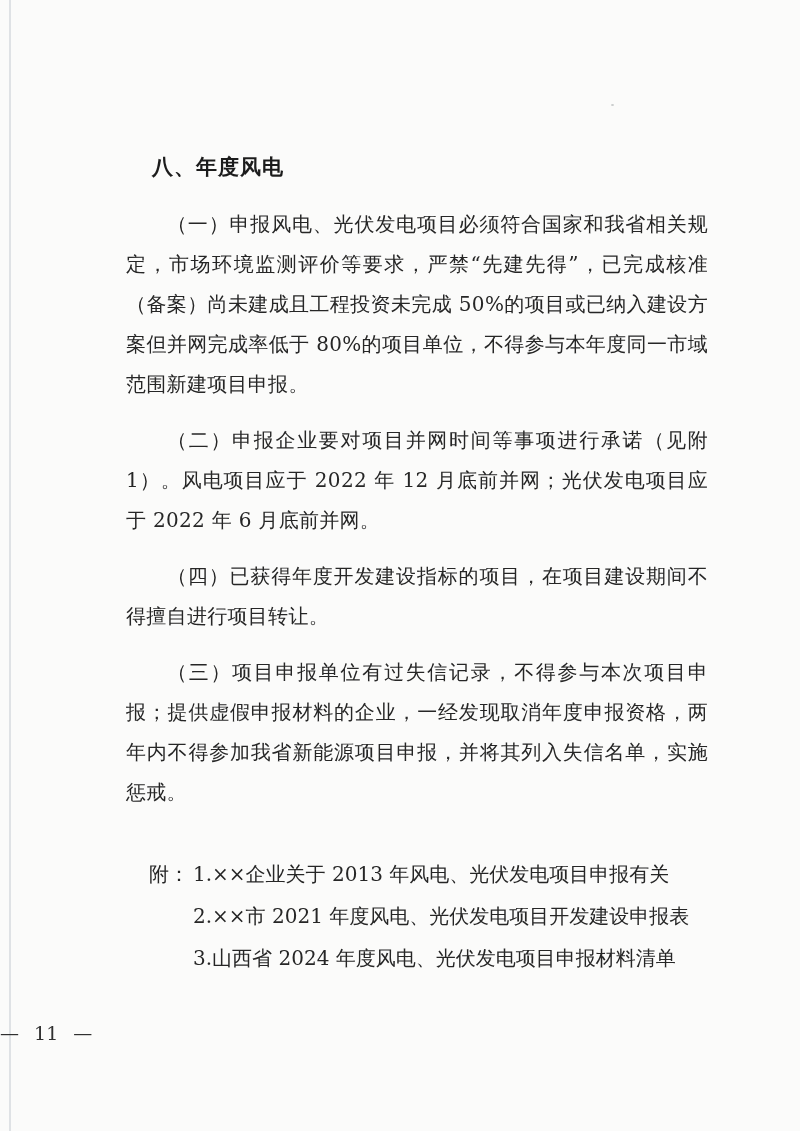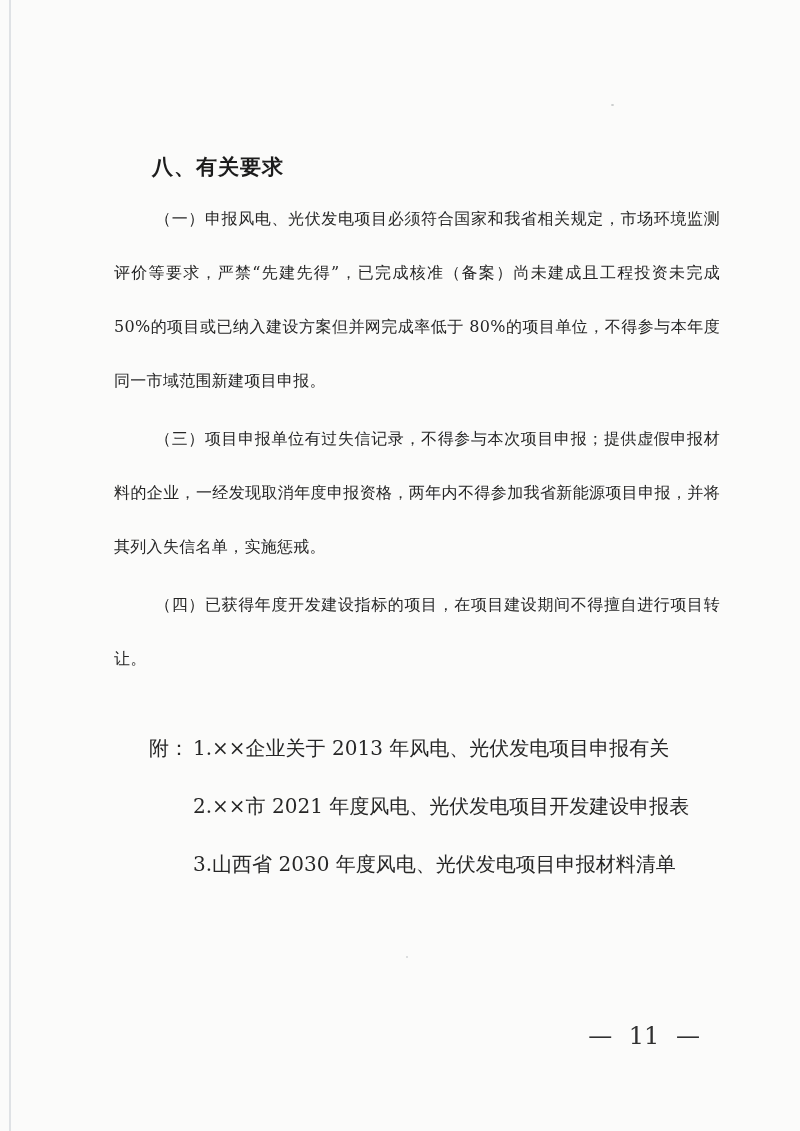--- a/index.html
+++ b/index.html
@@ -43,23 +43,23 @@
     margin: 0;
     padding-left: 42px;
     font-family: "DejaVu Sans", "Liberation Sans", sans-serif;
     font-size: 21px;
     font-weight: 700;
     line-height: 42px;
     color: #1c1c1c;
     letter-spacing: 1px;
   }
   .para {
-    margin: 4px;
-    font-size: 16px;
-    line-height: 54px;
+    margin: 16px;
+    font-size: 20px;
+    line-height: 40px;
     text-align: justify;
     text-indent: 41px;
     letter-spacing: 0.3px;
   }
   .attachments {
     margin-top: 42px;
     margin-left: 39px;
     display: flex;
     font-size: 20px;
     line-height: 40px;
@@ -72,72 +72,72 @@
   .att-items {
     flex: 1;
     min-width: 0;
   }
   .att-item {
     padding-left: 21px;
     text-indent: -21px;
     text-align: justify;
   }
   .att-item + .att-item {
-    margin-top: 18px;
+    margin-top: 2px;
   }
   .att-item .l2 {
     display: block;
     text-indent: 0;
   }
   .page-number {
     position: absolute;
     top: 1022px;
     left: 0;
     right: 100px;
-    text-align: right;
-    font-size: 24px;
+    font-size: 19px;
     color: #303030;
     word-spacing: 9px;
   }
 </style>
 </head>
 <body>
 
 <div class="page">
 
   <div class="scan-line"></div>
   <div class="speck speck-1"></div>
   <div class="speck speck-2"></div>
 
   <div class="content">
 
-    <h1 class="heading">八、有关要求</h1>
+    <h1 class="heading">八、年度风电</h1>
 
     <p class="para">（一）申报风电、光伏发电项目必须符合国家和我省相关规定，市场环境监测评价等要求，严禁“先建先得”，已完成核准（备案）尚未建成且工程投资未完成 50%的项目或已纳入建设方案但并网完成率低于 80%的项目单位，不得参与本年度同一市域范围新建项目申报。</p>
 
+    <p class="para">（二）申报企业要对项目并网时间等事项进行承诺（见附 1）。风电项目应于 2022 年 12 月底前并网；光伏发电项目应于 2022 年 6 月底前并网。</p>
+
+    <p class="para">（四）已获得年度开发建设指标的项目，在项目建设期间不得擅自进行项目转让。</p>
 
     <p class="para">（三）项目申报单位有过失信记录，不得参与本次项目申报；提供虚假申报材料的企业，一经发现取消年度申报资格，两年内不得参加我省新能源项目申报，并将其列入失信名单，实施惩戒。</p>
-
-    <p class="para">（四）已获得年度开发建设指标的项目，在项目建设期间不得擅自进行项目转让。</p>
 
 
     <div class="attachments">
       <span class="att-label">附：</span>
       <div class="att-items">
 
         <div class="att-item">
           <span class="att-num">1.</span><span class="l1">××企业关于 2013 年风电、光伏发电项目申报有关</span>
         </div>
 
         <div class="att-item">
           <span class="att-num">2.</span><span class="l1">××市 2021 年度风电、光伏发电项目开发建设申报表</span>
         </div>
 
         <div class="att-item">
-          <span class="att-num">3.</span><span class="l1">山西省 2030 年度风电、光伏发电项目申报材料清单</span>
+          <span class="att-num">3.</span><span class="l1">山西省 2024 年度风电、光伏发电项目申报材料清单</span>
         </div>
 
       </div>
     </div>
 
   </div>
 
   <div class="page-number">— 11 —</div>
 
 </div>

